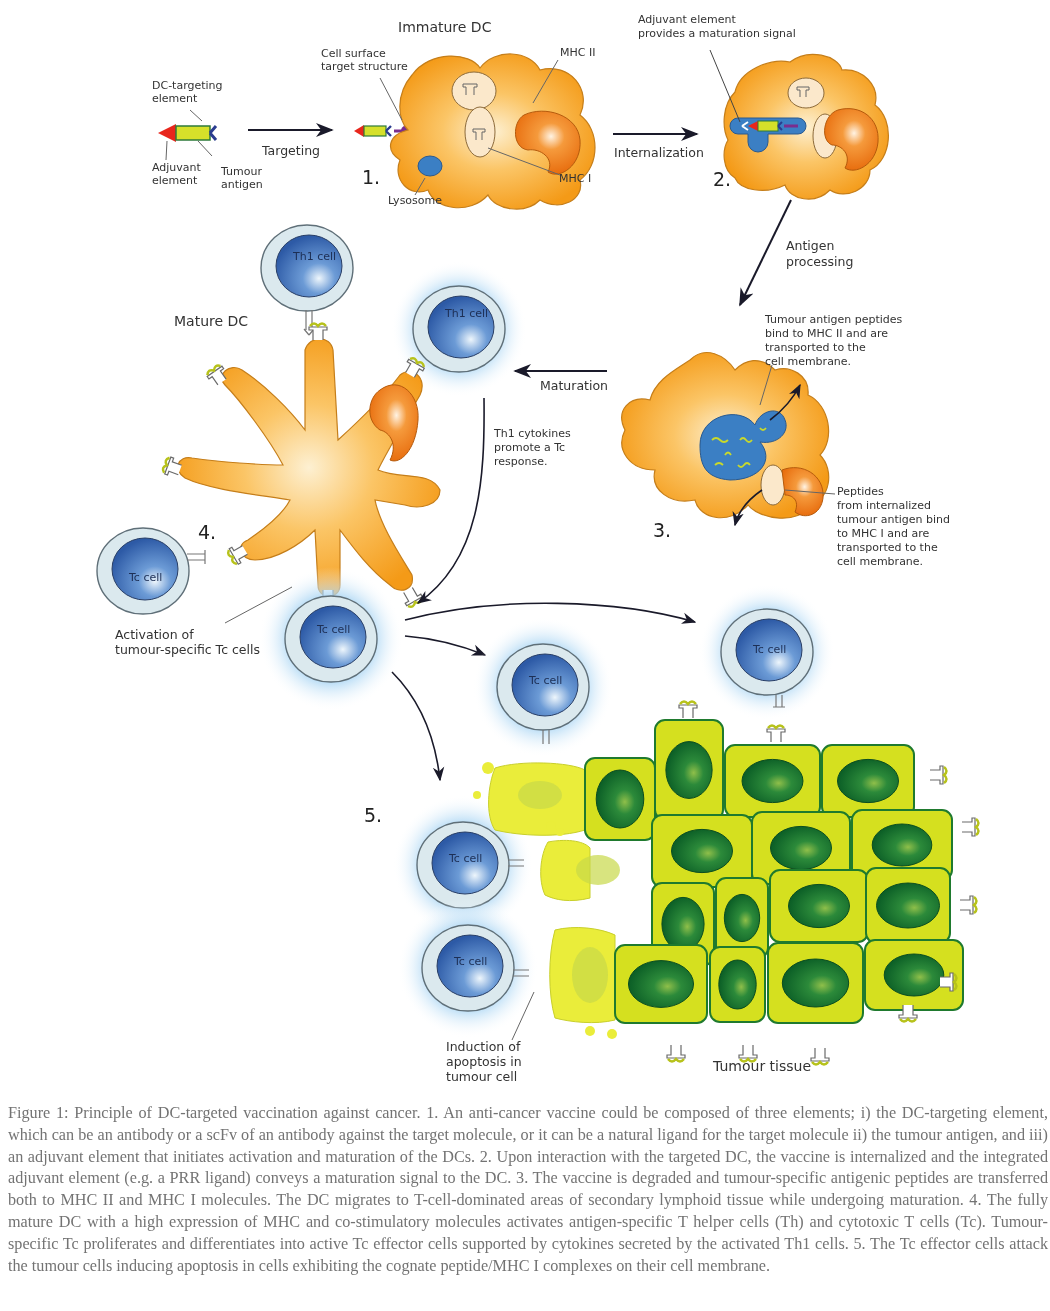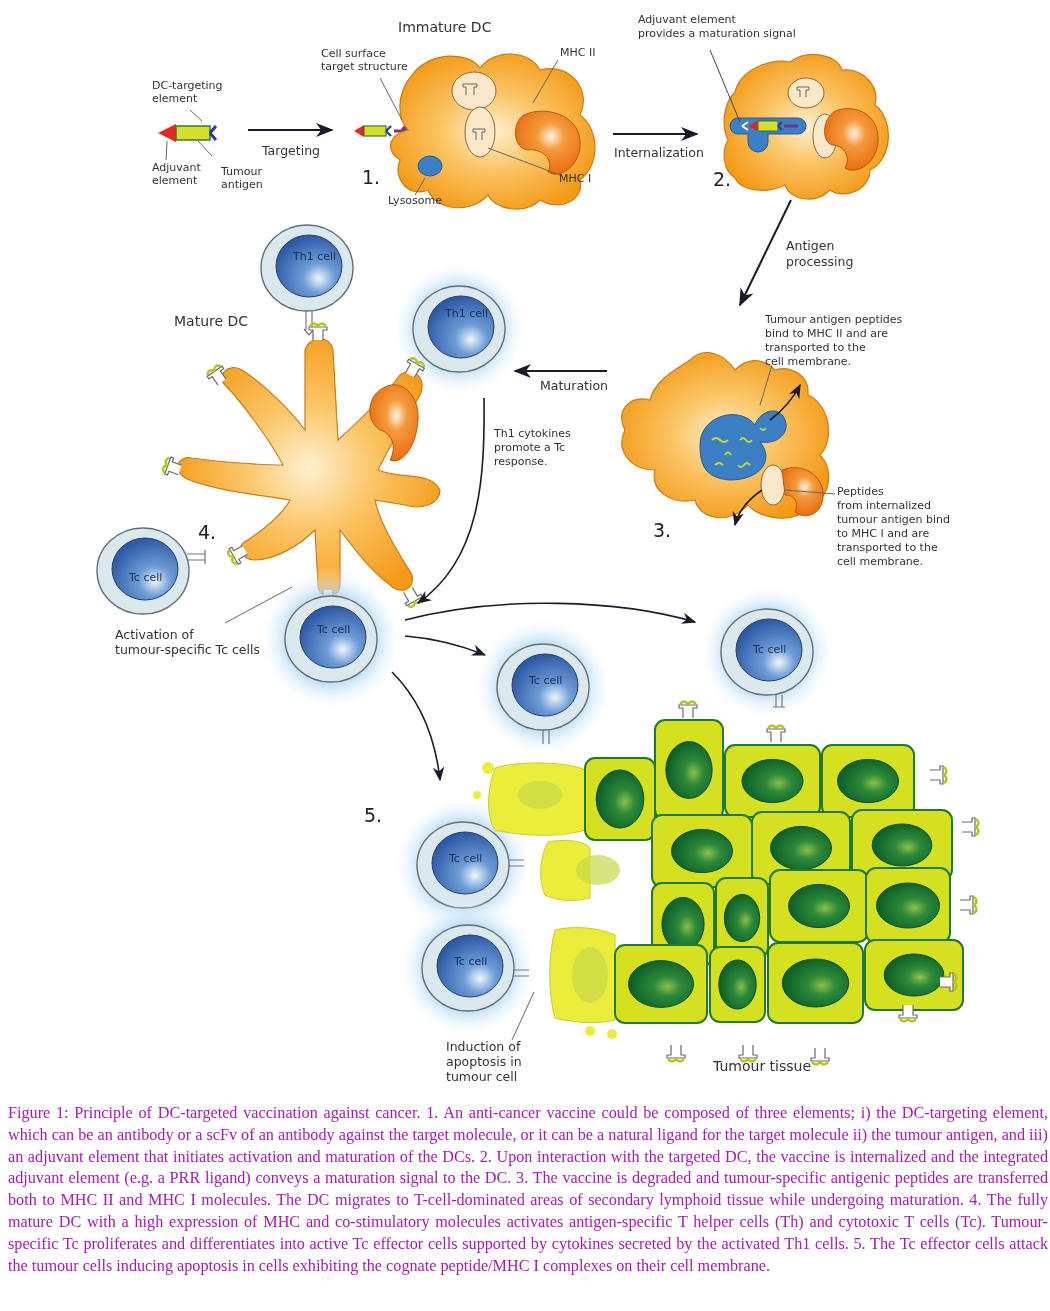--- a/index.html
+++ b/index.html
@@ -7,21 +7,21 @@
   #figure { position: absolute; left: 0; top: 0; width: 1050px; height: 1095px; }
   .lbl { font-family: "DejaVu Sans", sans-serif; fill: #333333; }
   .lbl-sm { font-size: 11px; }
   .lbl-md { font-size: 12.5px; }
   .lbl-lg { font-size: 14px; }
   .lbl-step { font-size: 19px; fill: #222; }
   .cellname { font-family: "DejaVu Sans", sans-serif; font-size: 11px; fill: #1d2f55; }
   #caption {
     position: absolute; left: 8px; top: 1103px; width: 1040px;
     font-family: "Liberation Serif", "DejaVu Serif", serif;
-    font-size: 16.2px; line-height: 21.8px; color: #a21caf;
+    font-size: 16.2px; line-height: 21.8px; color: #737373;
     text-align: justify; margin: 0;
   }
   #caption .figlabel { font-weight: normal; }
 </style>
 </head>
 <body>
 
 <svg id="figure" viewBox="0 0 1050 1095" xmlns="http://www.w3.org/2000/svg">
   <defs>
     <radialGradient id="gDC" cx="50%" cy="50%" r="55%">

